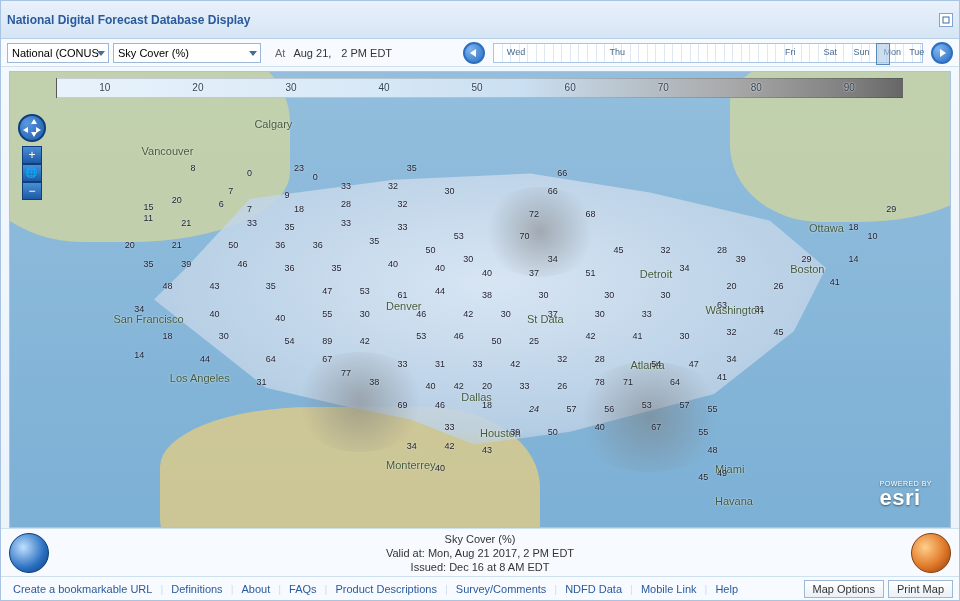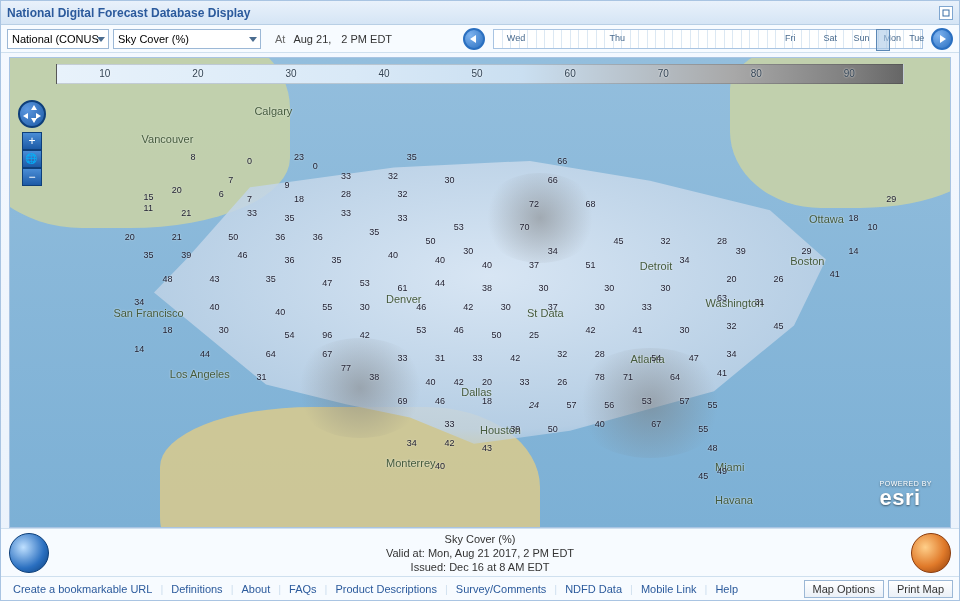--- a/index.html
+++ b/index.html
@@ -1,18 +1,18 @@
 <!DOCTYPE html>
 <html><head>
 <meta charset="utf-8">
 <style>
 * { box-sizing: border-box; margin: 0; padding: 0; }
 body { font-family: Arial, sans-serif; font-size: 11px; background: #fff; width: 960px; height: 601px; overflow: hidden; }
 .app { width: 960px; height: 601px; border: 1px solid #a9c4e2; background: linear-gradient(#f5f9ff,#eaf2fb); display: flex; flex-direction: column; }
-.titlebar { height: 24px; background: linear-gradient(#e9f1fb,#d5e5f5); border-bottom: 1px solid #b8cfe5; display: flex; align-items: center; padding: 0 6px; color: #2b5a9c; font-weight: bold; font-size: 12px; }
+.titlebar { height: 38px; background: linear-gradient(#e9f1fb,#d5e5f5); border-bottom: 1px solid #b8cfe5; display: flex; align-items: center; padding: 0 6px; color: #2b5a9c; font-weight: bold; font-size: 12px; }
 .titlebar .spacer { flex: 1; }
 .titlebar .minbtn { width: 14px; height: 14px; border: 1px solid #7fa6d0; background: #fff; display: flex; align-items: center; justify-content: center; cursor: pointer; }
 .toolbar { height: 28px; display: flex; align-items: center; gap: 4px; padding: 2px 6px; background: #f7fbff; border-bottom: 1px solid #cfe0ef; }
 .select { height: 20px; border: 1px solid #9cb8d6; background: #fff; font-size: 11px; padding: 0 14px 0 4px; position: relative; display: flex; align-items: center; cursor: pointer; white-space: nowrap; }
 .select::after { content: ''; position: absolute; right: 3px; top: 7px; width: 0; height: 0; border-left: 4px solid transparent; border-right: 4px solid transparent; border-top: 5px solid #4a6c8f; }
 .at-label { color: #666; font-size: 11px; margin: 0 4px 0 10px; }
 .dt { color: #333; font-size: 11px; }
 .toolbar .spacer { flex: 1; }
 .navbtn { width: 22px; height: 22px; border-radius: 50%; background: radial-gradient(circle at 30% 30%, #7fb4f0, #2a6fc0); border: 2px solid #2a6fc0; display: flex; align-items: center; justify-content: center; cursor: pointer; color: #fff; font-size: 12px; }
 .timeslider { flex: 0 0 430px; height: 20px; border: 1px solid #a9c4e2; background: #fff; position: relative; margin: 0 4px; }
@@ -296,21 +296,21 @@
         <div class="val" style="left: 48%; top: 52%;">42</div>
         <div class="val" style="left: 52%; top: 52%;">30</div>
         <div class="val" style="left: 57%; top: 52%;">37</div>
         <div class="val" style="left: 62%; top: 52%;">30</div>
         <div class="val" style="left: 67%; top: 52%;">33</div>
         <div class="val" style="left: 75%; top: 50%;">63</div>
         <div class="val" style="left: 79%; top: 51%;">31</div>
         <div class="val" style="left: 16%; top: 57%;">18</div>
         <div class="val" style="left: 22%; top: 57%;">30</div>
         <div class="val" style="left: 29%; top: 58%;">54</div>
-        <div class="val" style="left: 33%; top: 58%;">96</div>
+        <div class="val" style="left: 33%; top: 58%;">89</div>
         <div class="val" style="left: 37%; top: 58%;">42</div>
         <div class="val" style="left: 43%; top: 57%;">53</div>
         <div class="val" style="left: 47%; top: 57%;">46</div>
         <div class="val" style="left: 51%; top: 58%;">50</div>
         <div class="val" style="left: 55%; top: 58%;">25</div>
         <div class="val" style="left: 61%; top: 57%;">42</div>
         <div class="val" style="left: 66%; top: 57%;">41</div>
         <div class="val" style="left: 71%; top: 57%;">30</div>
         <div class="val" style="left: 76%; top: 56%;">32</div>
         <div class="val" style="left: 81%; top: 56%;">45</div>

